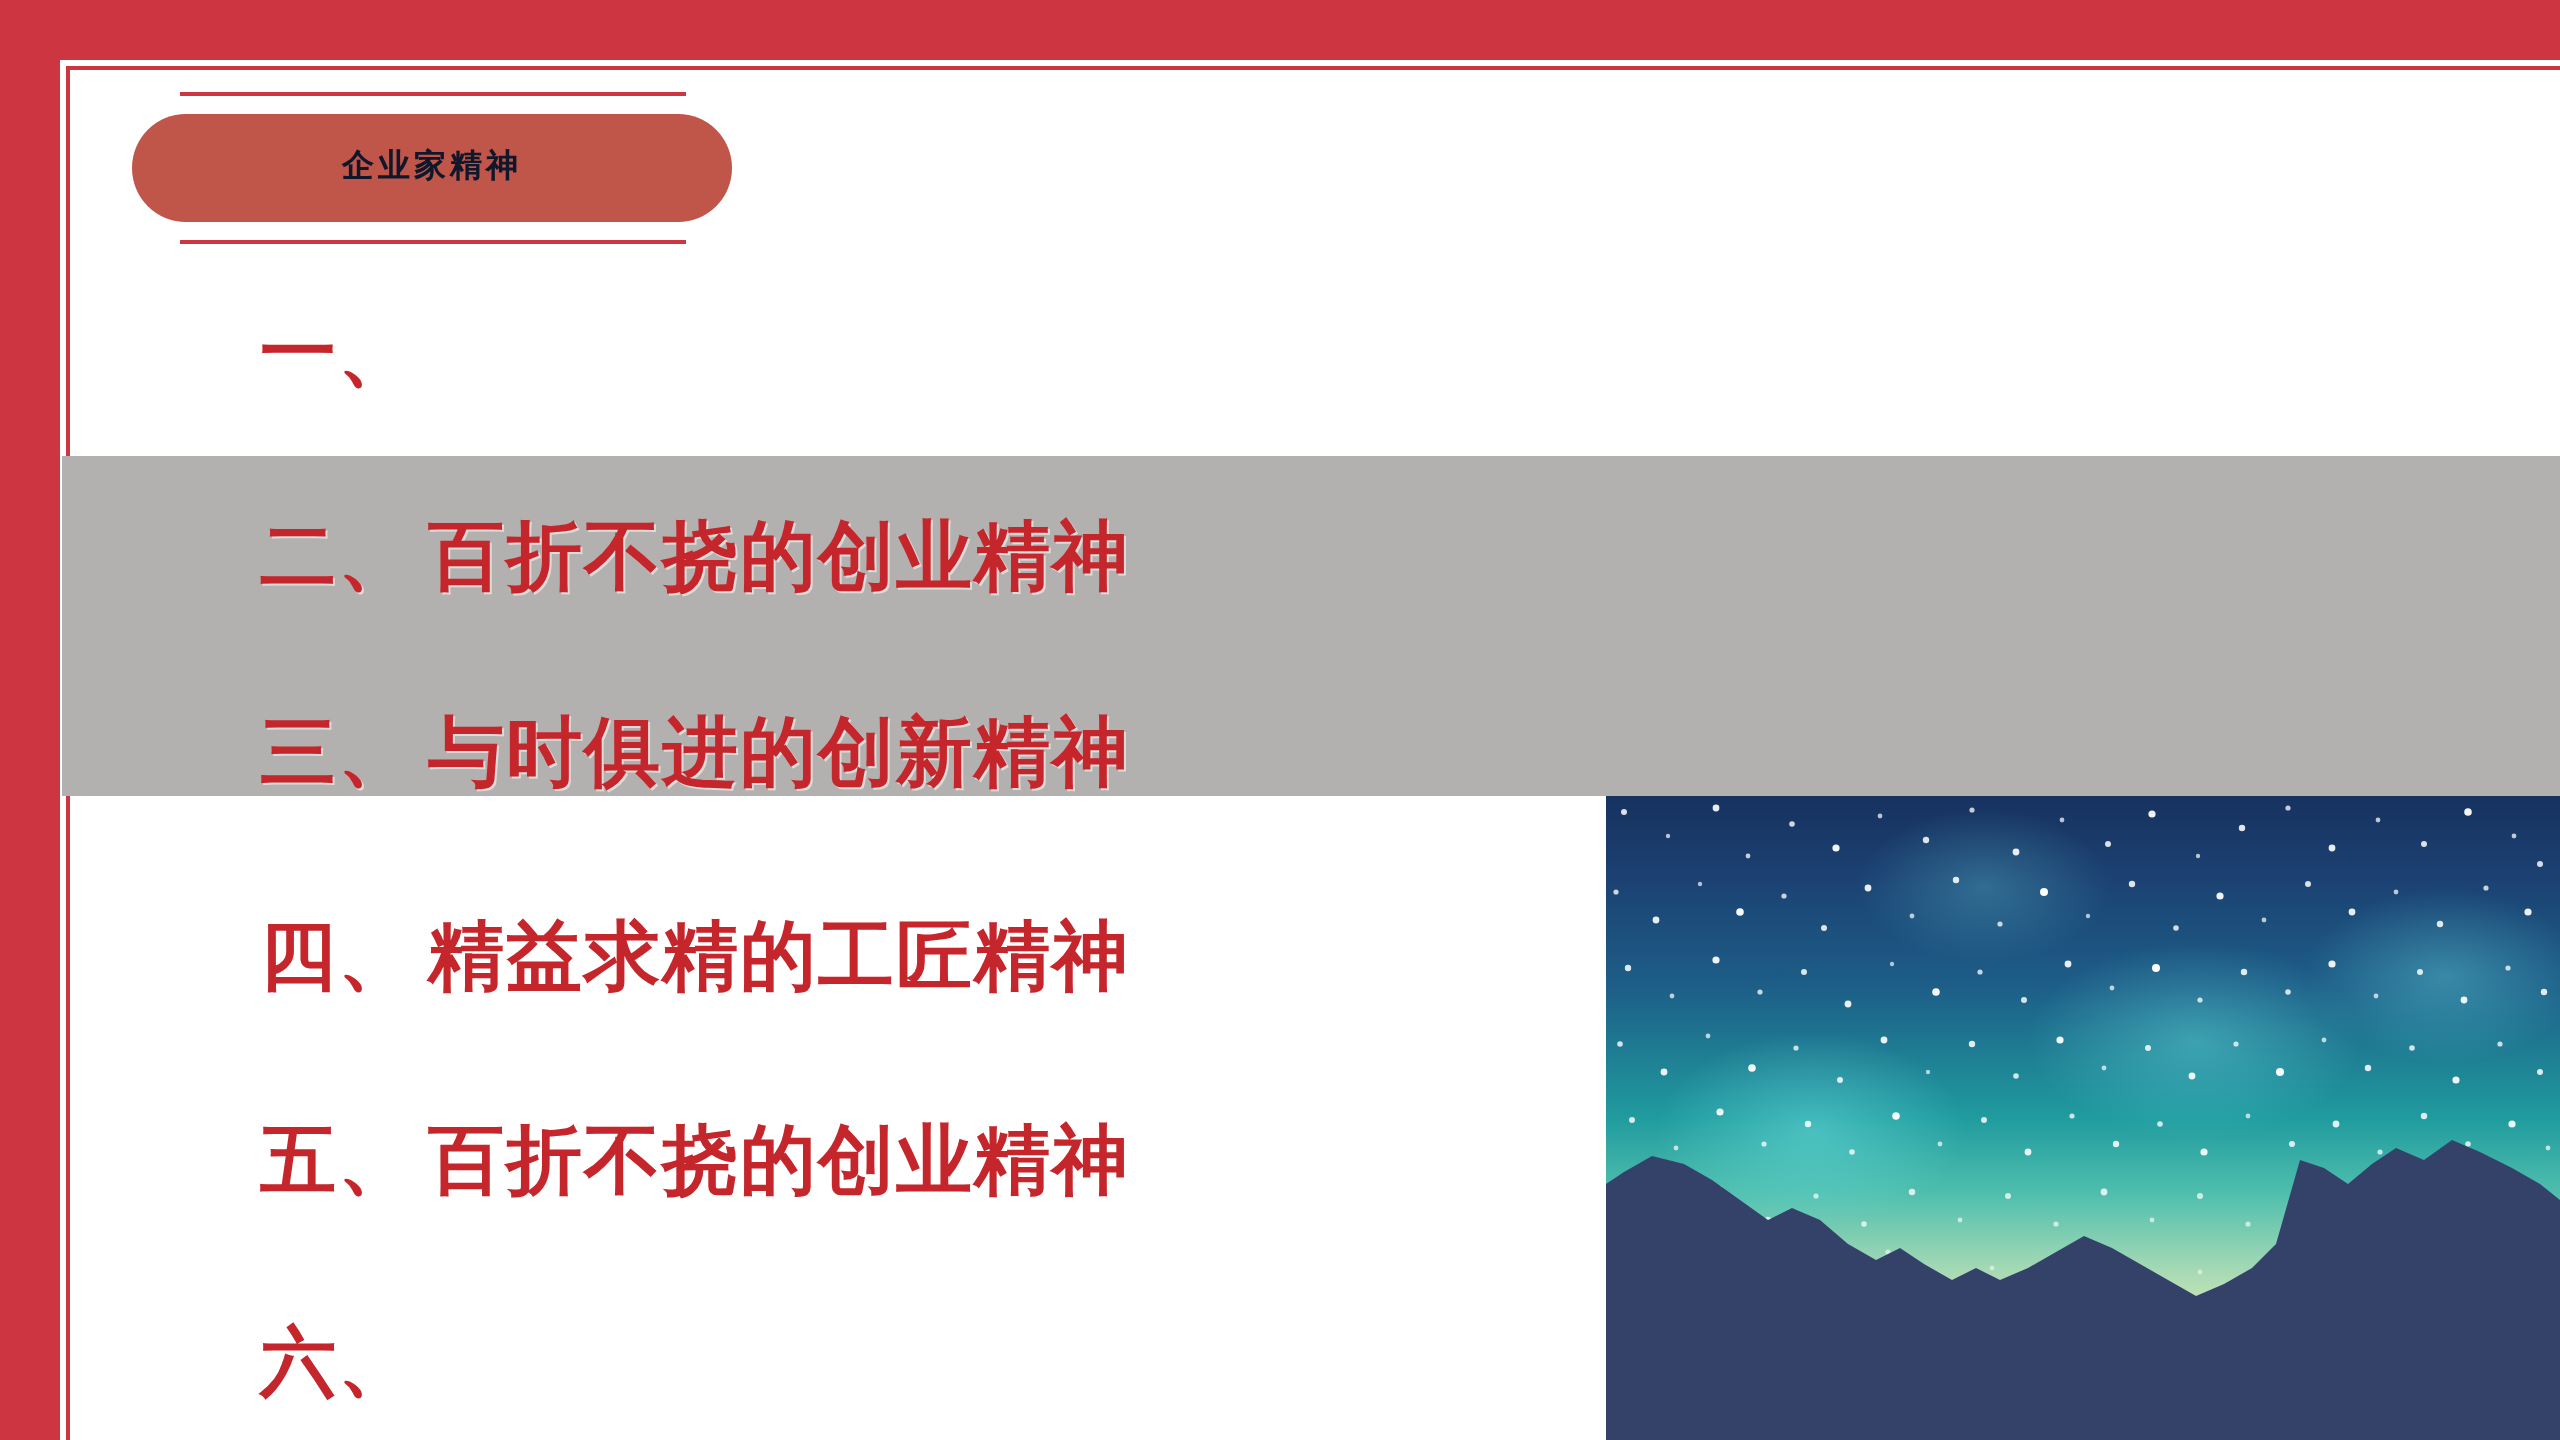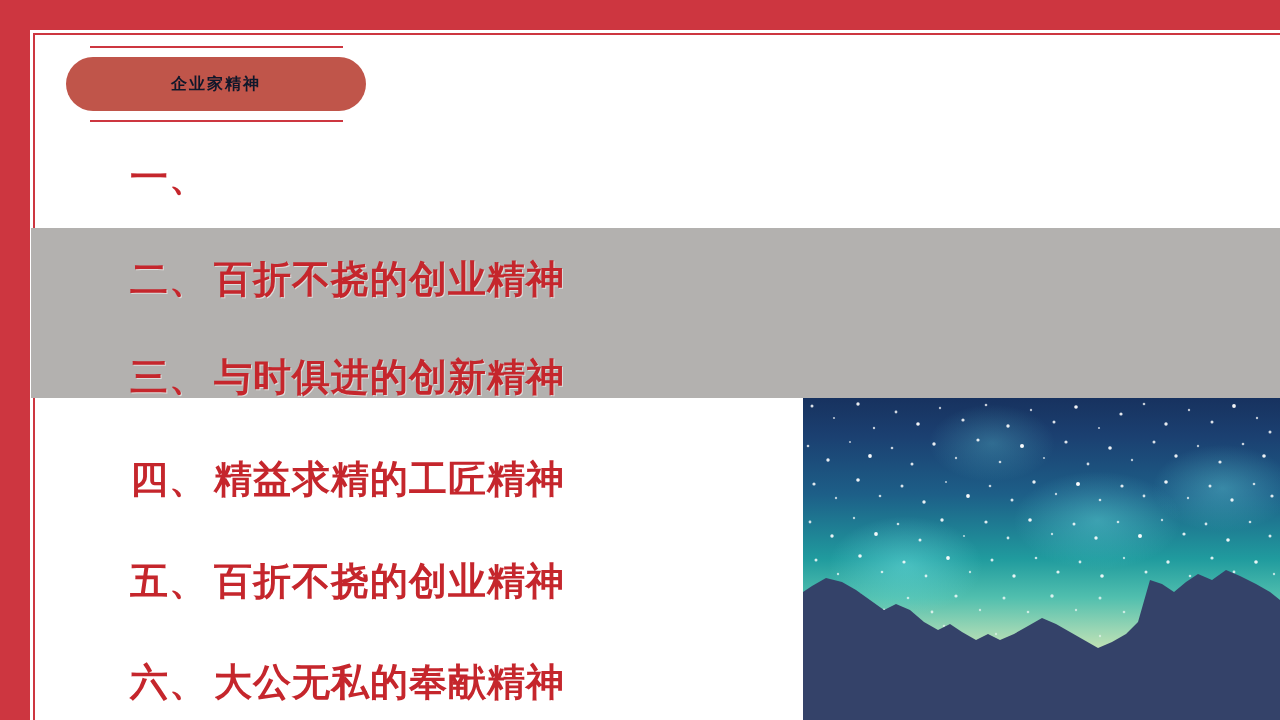--- a/index.html
+++ b/index.html
@@ -364,17 +364,16 @@
     <div class="spirit-item i3">
       <span class="num">四、</span>
       <span class="txt">精益求精的工匠精神</span>
     </div>
     <div class="spirit-item i4">
       <span class="num">五、</span>
       <span class="txt">百折不挠的创业精神</span>
     </div>
     <div class="spirit-item i5">
       <span class="num">六、</span>
-      <span class="txt">大公无私的奉献精神</span>
     </div>
   </div>
 
 </div>
 
 </body></html>

